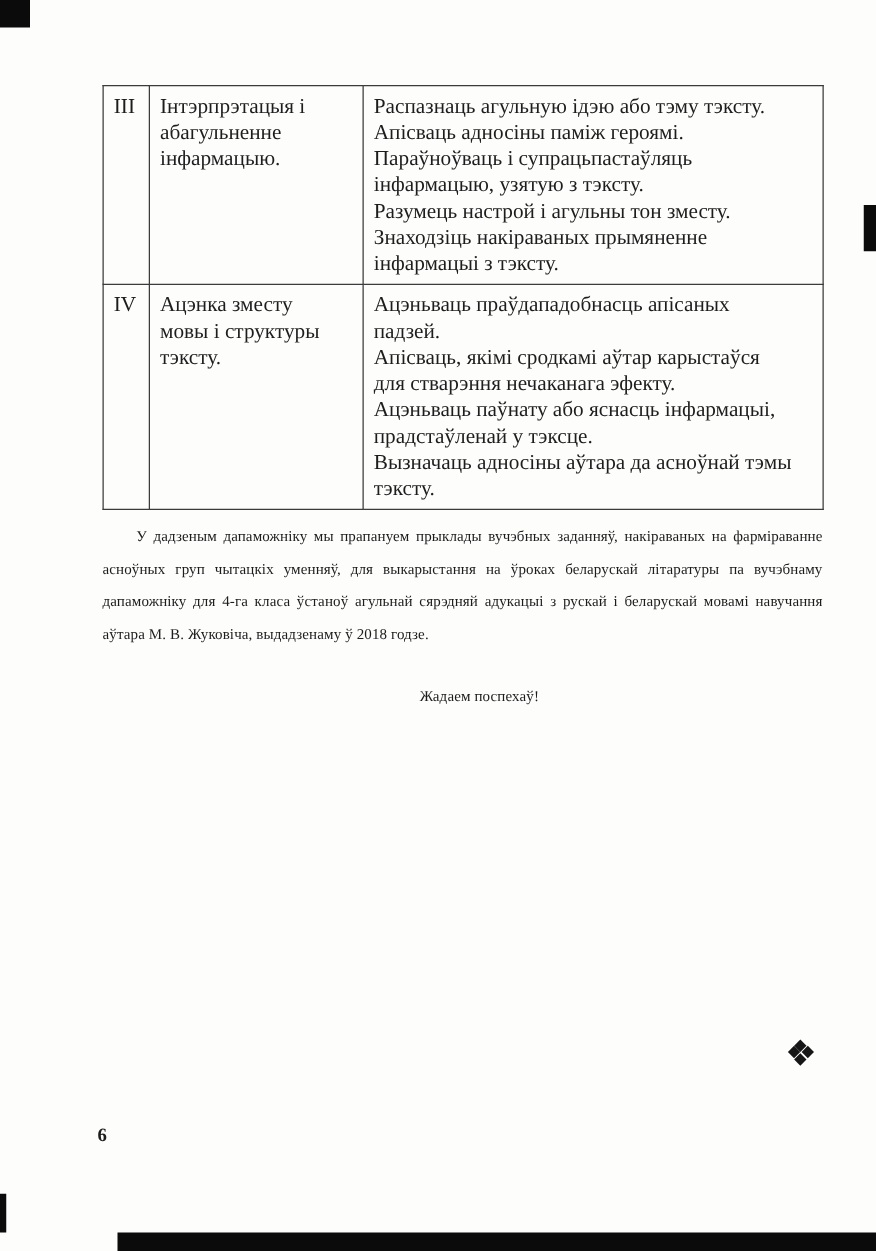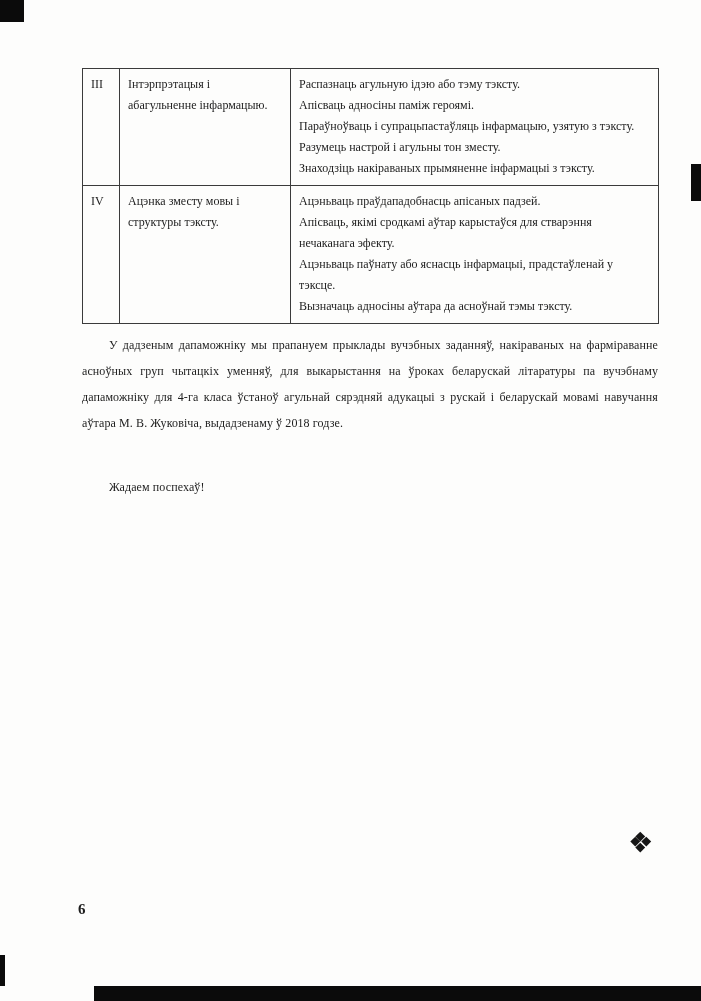--- a/index.html
+++ b/index.html
@@ -16,21 +16,21 @@
   }
   table.skills{
     border-collapse:collapse;
     table-layout:fixed;
     width:576px;
     margin:0 0 8px 0;
   }
   table.skills td{
     border:1px solid #3b3b3b;
     vertical-align:top;
-    font-size:12px;
+    font-size:17px;
     line-height:21px;
     padding:5px 22px 6px 8px;
   }
   td.numeral{
     width:37px;
     text-align:center;
     font-size:18px;
     padding-left:2px;padding-right:2px;
   }
   td.group{width:171px;line-height:23px;}
@@ -38,22 +38,22 @@
   .skill-line{margin:0;}
   .bodytext p{
     margin:0;
     font-size:12px;
     line-height:26px;
     text-align:justify;
     text-indent:27px;
     letter-spacing:0.1px;
   }
   .bodytext p.closing{
-    margin-top:38px;
-    text-align:left;
+    margin-top:24px;
+    text-align:center;
   }
   .ornament{
     position:absolute;left:632px;top:833px;
     width:17px;height:17px;
   }
   .ornament .dm{
     position:absolute;width:6.5px;height:6.5px;
     background:#161616;
     transform:rotate(45deg);
   }

